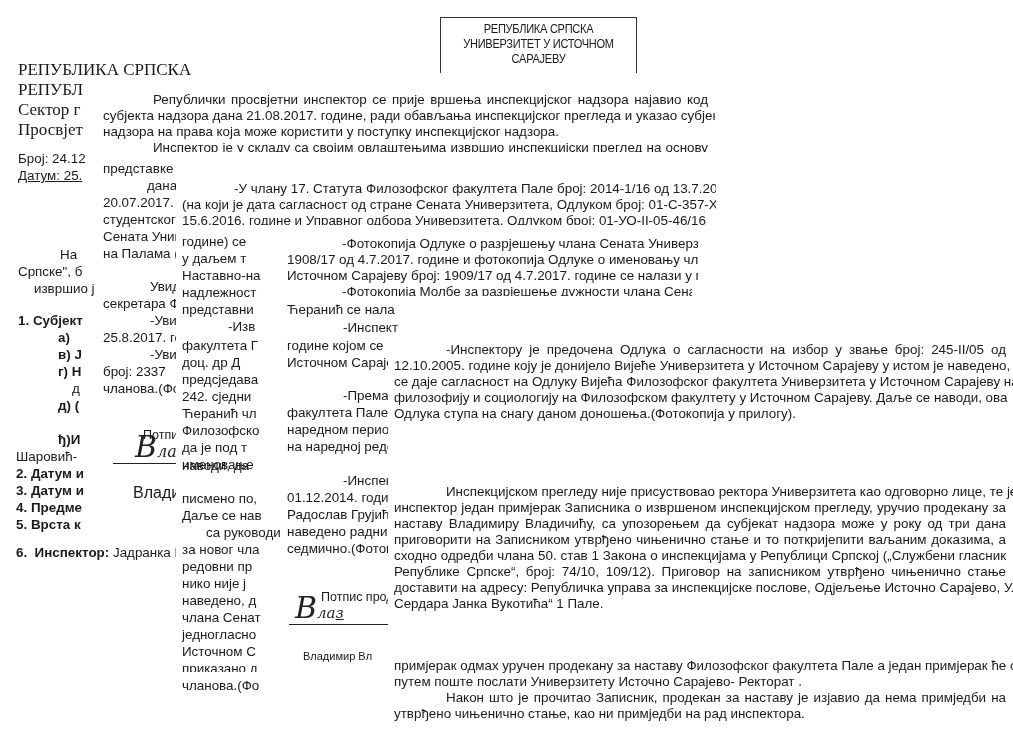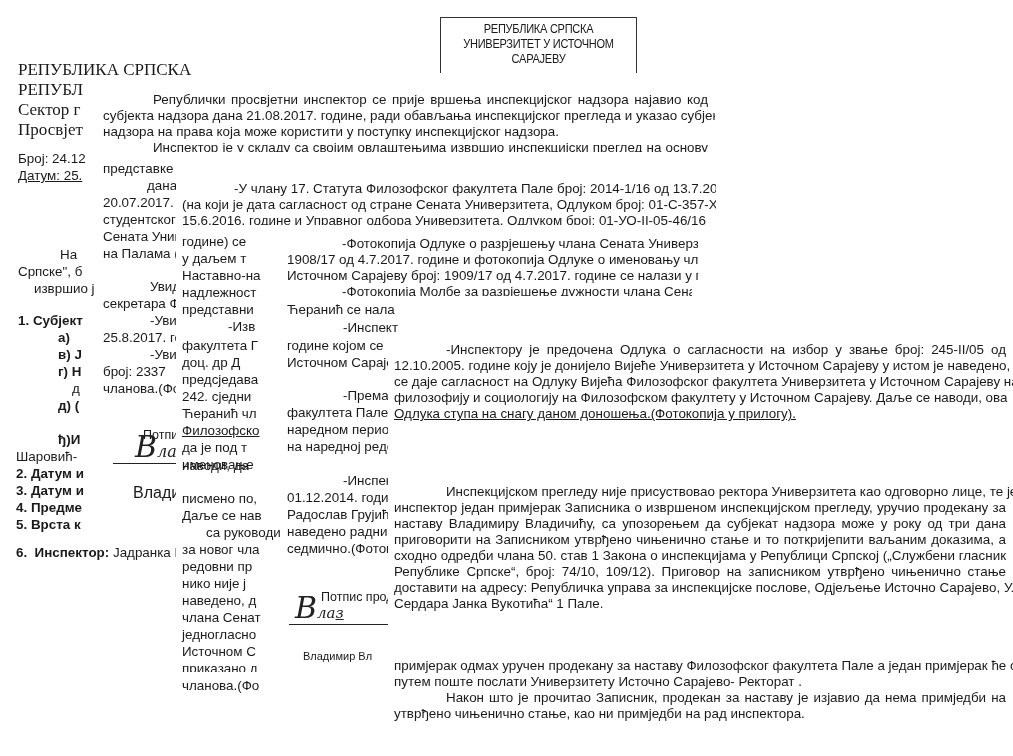--- a/index.html
+++ b/index.html
@@ -92,21 +92,21 @@
   <div class="line" style="left:6px;top:79px;">у даљем т</div>
   <div class="line" style="left:6px;top:96px;">Наставно-на</div>
   <div class="line" style="left:6px;top:113px;">надлежност</div>
   <div class="line" style="left:6px;top:130px;">представни</div>
   <div class="line" style="left:52px;top:147px;">-Изв</div>
   <div class="line" style="left:6px;top:166px;">факултета Г</div>
   <div class="line" style="left:6px;top:183px;">доц.  др  Д</div>
   <div class="line" style="left:6px;top:200px;">предсједава</div>
   <div class="line" style="left:6px;top:217px;">242. сједни</div>
   <div class="line" style="left:6px;top:234px;">Ћеранић  чл</div>
-  <div class="line" style="left:6px;top:251px;text-decoration:underline;">Филозофско</div>
+  <div class="line" style="left:6px;top:251px;">Филозофско</div>
   <div class="line" style="left:6px;top:268px;">да  је  под  т</div>
   <div class="line" style="left:6px;top:285px;">именовање</div>
   <div class="line" style="left:6px;top:286px;">наводи,  да</div>
   <div class="line" style="left:6px;top:319px;">писмено по,</div>
   <div class="line" style="left:6px;top:336px;">Даље се нав</div>
   <div class="line" style="left:6px;top:353px;margin-left:24px;">са руководи</div>
   <div class="line" style="left:6px;top:370px;">за новог чла</div>
   <div class="line" style="left:6px;top:387px;">редовни пр</div>
   <div class="line" style="left:6px;top:404px;">нико  није  ј</div>
   <div class="line" style="left:6px;top:421px;">наведено, д</div>
@@ -145,21 +145,21 @@
   <div class="sig-line" style="left:6px;top:396px;width:100px;"></div>
   <div class="line" style="left:20px;top:420px;font-size:11px;">Владимир Вл</div>
 </div>
 
 <div class="page" style="left:388px;top:332px;width:625px;height:424px;">
   <div style="position:absolute;left:6px;top:10px;width:612px;">
     <span class="line just" style="position:relative;text-indent:52px;">-Инспектору је предочена Одлука о сагласности на избор у звање број: 245-II/05 од</span>
     <span class="line just" style="position:relative;">12.10.2005. године коју је донијело Вијеће Универзитета у Источном Сарајеву у истом је наведено, да</span>
     <span class="line just" style="position:relative;">се даје сагласност на Одлуку Вијећа Филозофског факултета Универзитета у Источном Сарајеву на</span>
     <span class="line just" style="position:relative;">филозофију и социологију на Филозофском факултету у Источном Сарајеву. Даље се наводи, ова</span>
-    <span class="line" style="position:relative;display:block;text-decoration:underline;">Одлука ступа на снагу даном доношења.(Фотокопија у прилогу).</span>
+    <span class="line" style="position:relative;display:block;">Одлука ступа на снагу даном доношења.(Фотокопија у прилогу).</span>
   </div>
   <div style="position:absolute;left:6px;top:152px;width:612px;">
     <span class="line just" style="position:relative;text-indent:52px;">Инспекцијском прегледу није присуствовао ректора Универзитета као одговорно лице, те је</span>
     <span class="line just" style="position:relative;">инспектор један примјерак Записника о извршеном инспекцијском прегледу, уручио продекану за</span>
     <span class="line just" style="position:relative;">наставу Владимиру Владичићу, са упозорењем да субјекат надзора може у року од три дана</span>
     <span class="line just" style="position:relative;">приговорити на Записником утврђено чињенично стање и то поткријепити ваљаним доказима, а</span>
     <span class="line just" style="position:relative;">сходно одредби члана 50. став 1 Закона о инспекцијама у Републици Српској („Службени гласник</span>
     <span class="line just" style="position:relative;">Републике Српске“, број: 74/10, 109/12). Приговор на записником утврђено чињенично стање</span>
     <span class="line just" style="position:relative;">доставити на адресу: Републичка управа за инспекцијске послове, Одјељење  Источно Сарајево, Ул. „</span>
     <span class="line" style="position:relative;display:block;">Сердара Јанка Вукотића“  1  Пале.</span>

